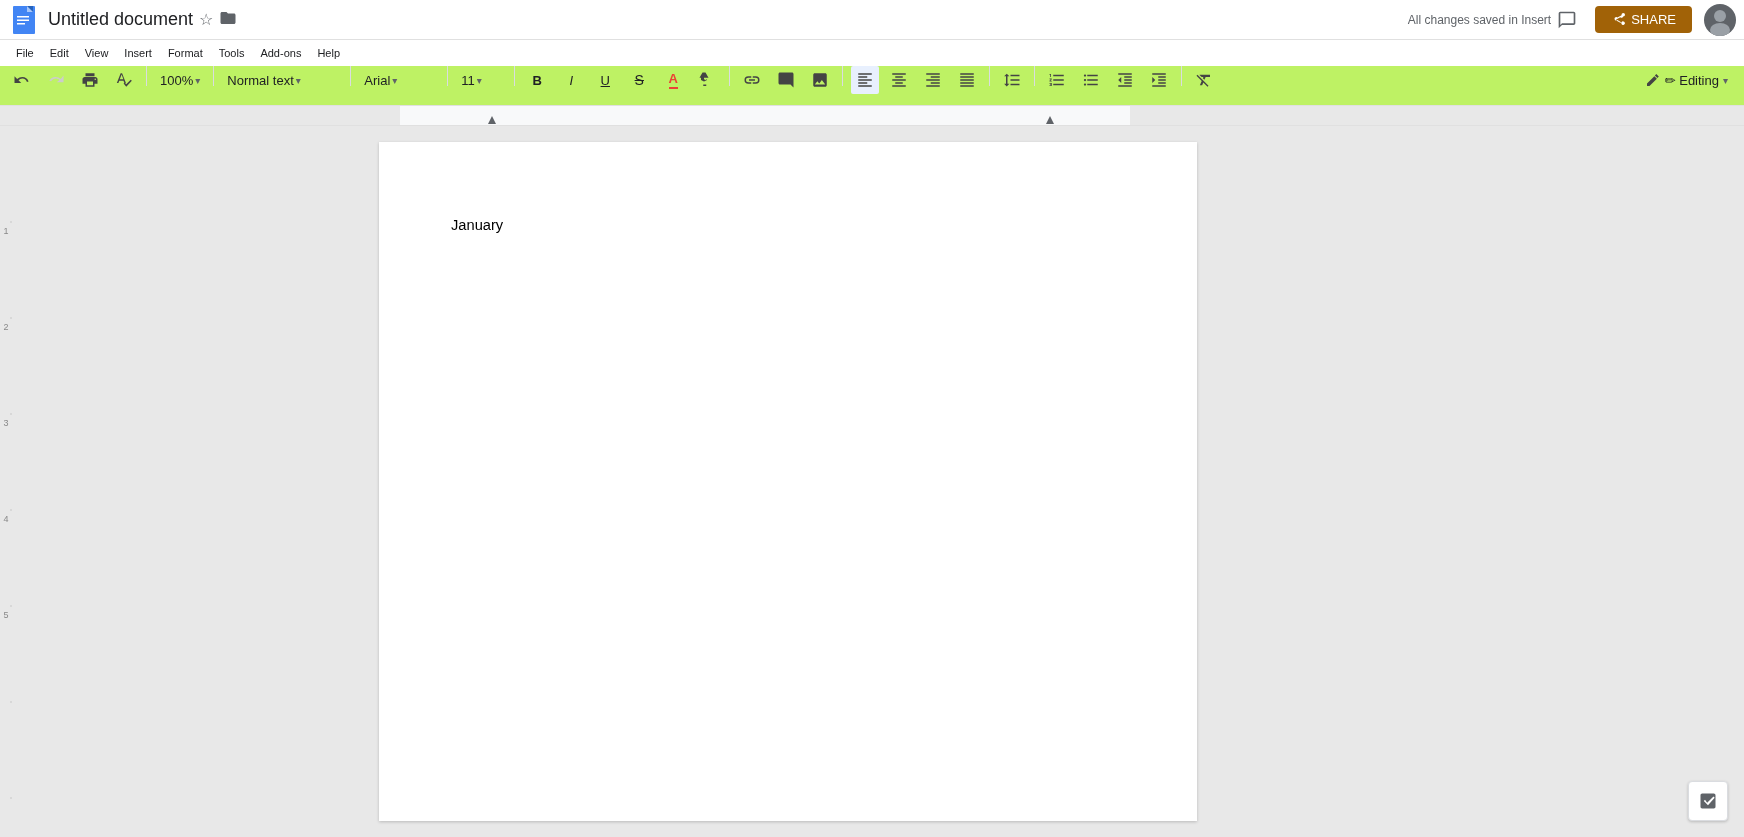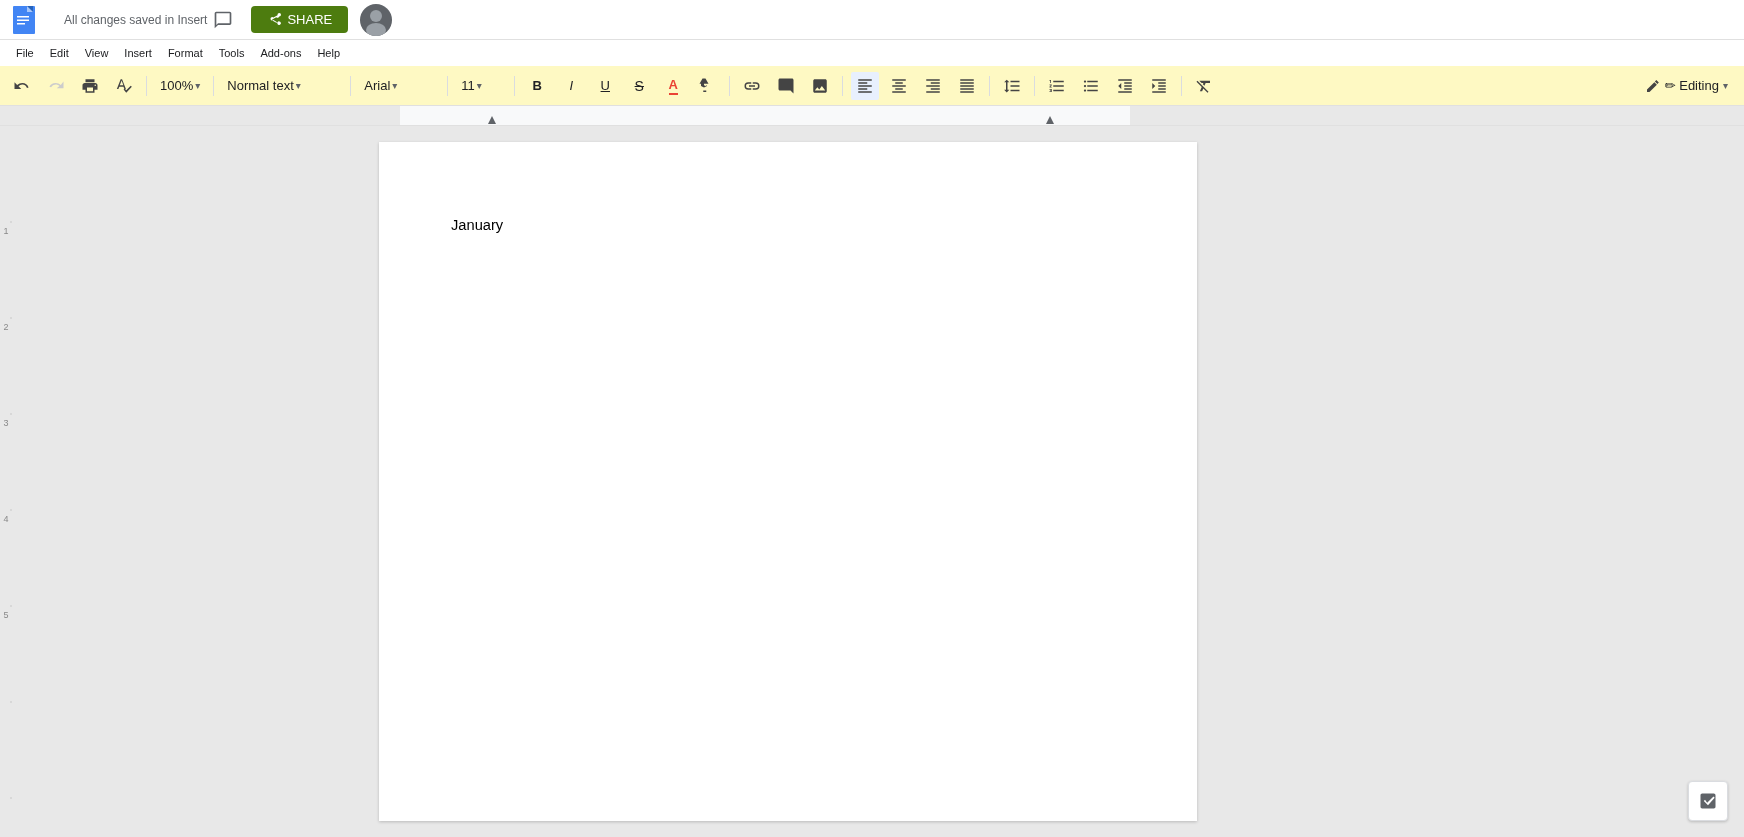--- a/index.html
+++ b/index.html
@@ -32,21 +32,21 @@
       font-size: 12px; color: #5f6368; margin-left: 16px;
     }
     #header-right {
       display: flex; align-items: center; gap: 12px;
     }
     #comments-icon-btn {
       width: 32px; height: 32px; display: flex; align-items: center; justify-content: center;
       border-radius: 50%; cursor: pointer; color: #5f6368;
     }
     #share-btn {
-      background: #4d7c0f; color: #fff; border: none; border-radius: 4px;
+      background: #a16207; color: #fff; border: none; border-radius: 4px;
       padding: 6px 16px; font-size: 13px; font-weight: 500; cursor: pointer;
       display: flex; align-items: center; gap: 6px;
     }
     #avatar {
       width: 32px; height: 32px; border-radius: 50%; background: #5f6368;
       overflow: hidden; cursor: pointer;
     }
     #avatar svg { width: 100%; height: 100%; }
 
     
@@ -54,21 +54,21 @@
       display: flex; align-items: center; height: 26px; background: #fff;
       padding: 0 8px; gap: 0;
     }
     .menu-item {
       padding: 3px 8px; font-size: 11px; color: #202124; cursor: pointer;
       border-radius: 4px; white-space: nowrap;
     }
 
     
     #toolbar {
-      display: flex; align-items: center; height: 40px; background: #fef9c3;
+      display: flex; height: 40px; background: #bef264;
       padding: 0 8px; gap: 6px; border-bottom: 1px solid #e0e0e0;
       flex-wrap: nowrap; overflow: hidden;
     }
     .tb-btn {
       height: 28px; min-width: 28px; display: flex; align-items: center; justify-content: center;
       border: none; background: transparent; cursor: pointer; border-radius: 2px;
       color: #202124; font-size: 13px; padding: 0 4px;
     }
     .tb-sep { width: 1px; height: 20px; background: #dadce0; margin: 0 2px; flex-shrink: 0; }
     .tb-select {
@@ -130,20 +130,31 @@
 <div id="title-bar">
   <div id="app-logo">
     <svg width="30" height="30" viewBox="0 0 30 30">
       <rect width="22" height="28" x="4" y="1" rx="1" fill="#4285f4"></rect>
       <rect width="6" height="6" x="18" y="1" rx="0" fill="#a8c7fa"></rect>
       <polygon points="18,1 24,1 24,7" fill="#2563bc"></polygon>
       <rect width="12" height="1.5" x="8" y="11" fill="white"></rect>
       <rect width="12" height="1.5" x="8" y="14.5" fill="white"></rect>
       <rect width="8" height="1.5" x="8" y="18" fill="white"></rect>
     </svg>
+  </div>
+  <div id="doc-title-area">
+    <div id="doc-title-row">
+      <span id="doc-title">Untitled document</span>
+      <span id="star-icon">☆</span>
+      <span id="folder-icon">
+        <svg width="18" height="18" viewBox="0 0 24 24" fill="#5f6368">
+            <path d="M20 6h-8l-2-2H4c-1.1 0-2 .9-2 2v12c0 1.1.9 2 2 2h16c1.1 0 2-.9 2-2V8c0-1.1-.9-2-2-2z"></path>
+          </svg>
+      </span>
+    </div>
   </div>
   <span id="save-status">All changes saved in Insert</span>
   <div id="header-right">
     <div id="comments-icon-btn">
       <svg width="20" height="20" viewBox="0 0 24 24" fill="#5f6368">
           <path d="M20 2H4c-1.1 0-2 .9-2 2v18l4-4h14c1.1 0 2-.9 2-2V4c0-1.1-.9-2-2-2zm0 14H6l-2 2V4h16v12z"></path>
         </svg>
     </div>
     <button id="share-btn">
       <svg width="14" height="14" viewBox="0 0 24 24" fill="white">

